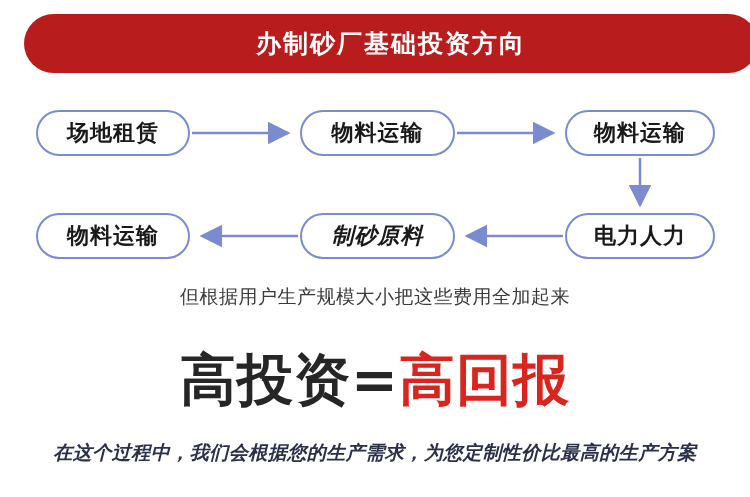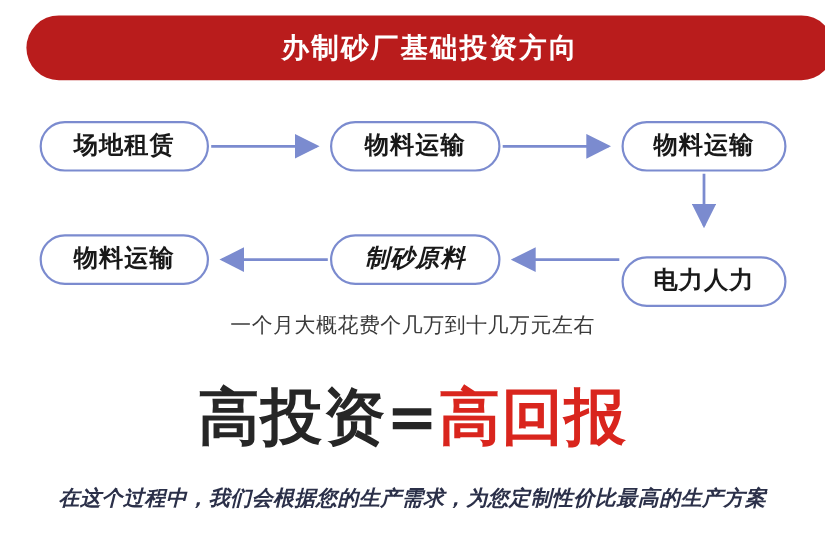--- a/index.html
+++ b/index.html
@@ -67,21 +67,21 @@
     white-space: nowrap;
   }
 
   
   #node-site-rental   { left: 36px;  top: 22px; width: 154px; }
   #node-audit-process { left: 300px; top: 22px; width: 155px; }
   #node-equipment     { left: 565px; top: 22px; width: 150px; }
   
   #node-material-transport { left: 36px;  top: 125px; width: 154px; }
   #node-sand-material      { left: 300px; top: 125px; width: 155px; font-style: italic; }
-  #node-power-labor        { left: 565px; top: 125px; width: 150px; margin-top: 20px; }
+  #node-power-labor        { left: 565px; top: 125px; width: 150px; }
 
   
   #flow-arrows {
     position: absolute;
     left: 0;
     top: 0;
     width: 750px;
     height: 190px;
     pointer-events: none;
   }
@@ -201,21 +201,21 @@
   <div class="flow-node" id="node-sand-material">
     <span class="node-label">制砂原料</span>
   </div>
 
   <div class="flow-node" id="node-power-labor">
     <span class="node-label">电力人力</span>
   </div>
 </div>
 
 <div id="note-paragraph">
-  <div class="note-line">一个月大概花费个几万到十几万元左右</div>
+  <div class="note-line">但根据用户生产规模大小把这些费用全加起来</div>
 </div>
 
 <div id="headline">
   <span class="headline-dark">高投资</span><span class="headline-eq">=</span><span class="headline-red">高回报</span>
 </div>
 
 <div id="footer-note">
   <span class="footer-text">在这个过程中，我们会根据您的生产需求，为您定制性价比最高的生产方案</span>
 </div>
 

